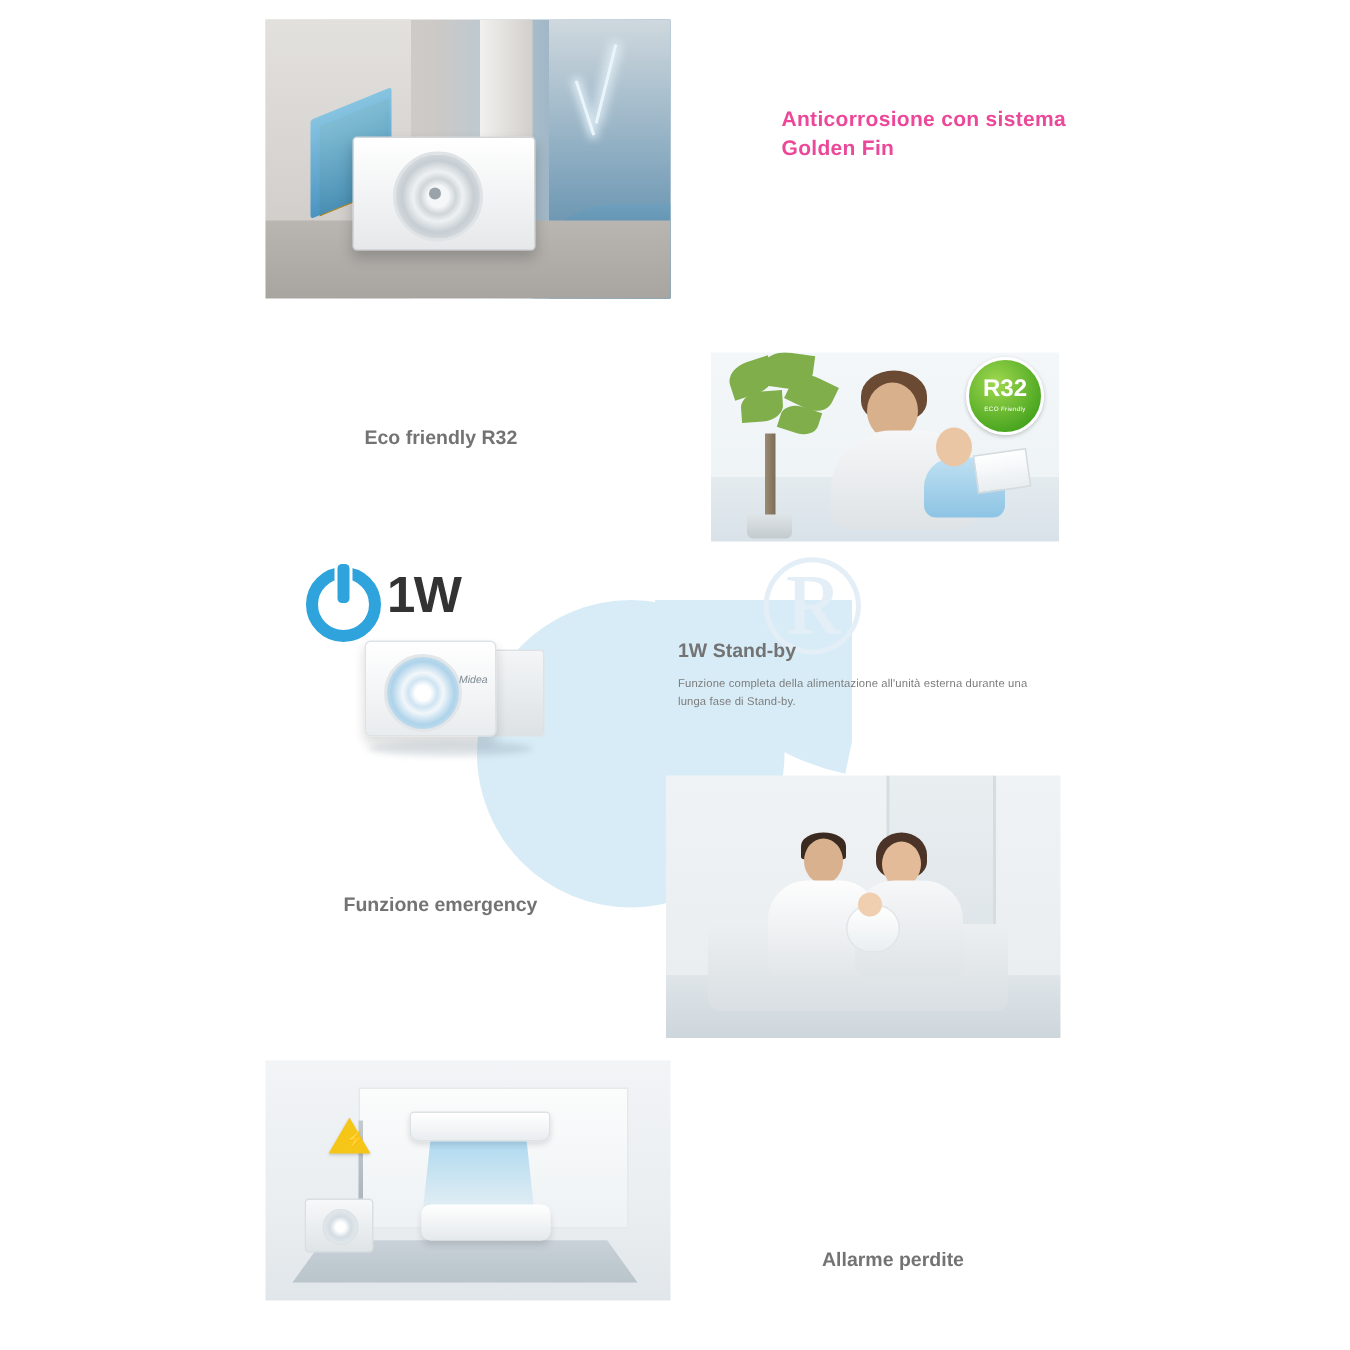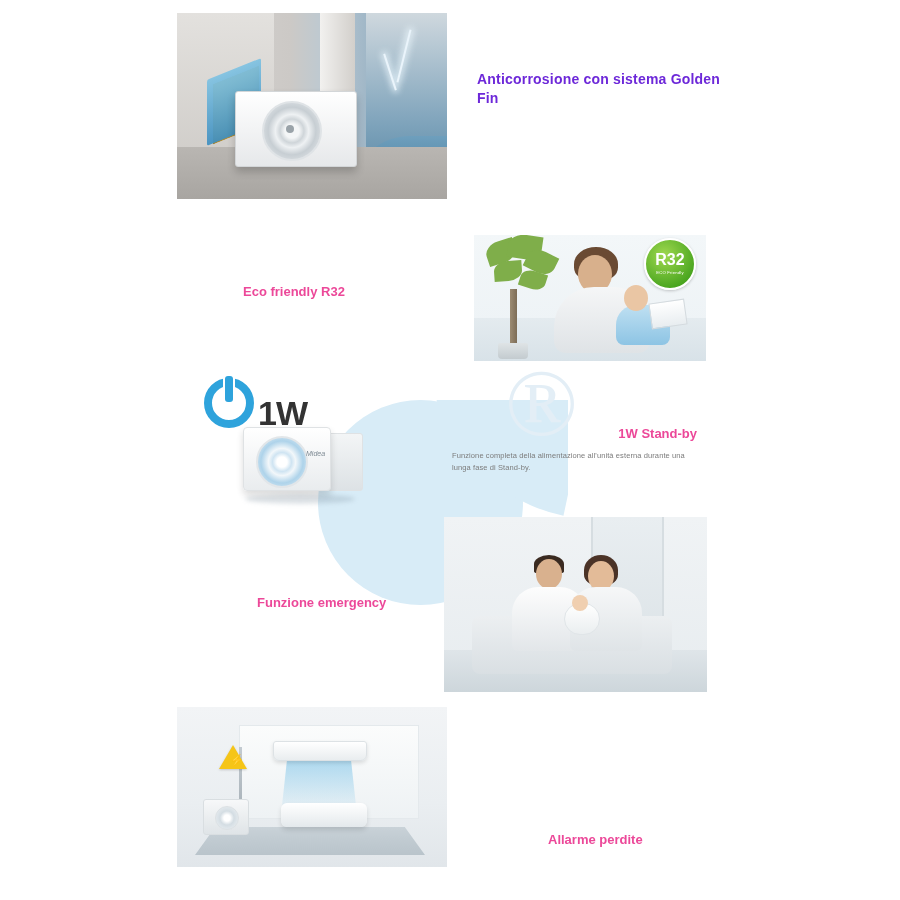--- a/index.html
+++ b/index.html
@@ -17,38 +17,38 @@
   }
 
   .section {
     position: absolute;
   }
 
   
   .heading {
     font-size: 13.5px;
     font-weight: bold;
-    color: #6d28d9;
+    color: #ec4899;
     line-height: 1.35;
     letter-spacing: .2px;
+    margin-left: 44px;
   }
   .heading-lg {
     font-size: 14px;
   }
   .body-text {
     font-size: 7.5px;
     color: #7c7c7c;
     line-height: 1.55;
     letter-spacing: .1px;
   }
   .feature-title {
     font-size: 13px;
     font-weight: bold;
-    color: #ec4899;
-    text-align: right;
+    color: #737373;
   }
 
   
   .watermark {
     position: absolute;
     left: 505px;
     top: 355px;
     font-size: 96px;
     color: #e3eef6;
     font-family: "Liberation Serif", serif;
@@ -225,21 +225,21 @@
     position: absolute; inset: 0;
     border: 8px solid #2ea3dc;
     border-radius: 50%;
     clip-path: polygon(0 0, 38% 0, 38% 32%, 62% 32%, 62% 0, 100% 0, 100% 100%, 0 100%);
   }
   .power-logo .bar {
     position: absolute; left: 21px; top: -2px; width: 8px; height: 26px;
     background: #2ea3dc; border-radius: 3px;
   }
   .onew-text {
-    position: absolute; left: 258px; top: 394px;
+    position: absolute; left: 258px; top: 378px;
     font-size: 34px; font-weight: bold; color: #333333; letter-spacing: -1px;
   }
 
   .img3 {
     position: absolute; left: 237px; top: 415px; width: 130px; height: 95px;
   }
   .img3 .shadow {
     position: absolute; left: 8px; bottom: 6px; width: 110px; height: 10px;
     background: rgba(120,140,155,.25); border-radius: 50%; filter: blur(2px);
   }
@@ -472,21 +472,21 @@
   <div class="man-hair"></div>
   <div class="man-head"></div>
   <div class="man-body"></div>
   <div class="woman-hair"></div>
   <div class="woman-head"></div>
   <div class="woman-body"></div>
   <div class="baby"></div>
   <div class="baby-head"></div>
 </div>
 
-<div class="section" style="left:229px; top:595px;margin-left:28px;">
+<div class="section" style="left:229px; top:595px;">
   <div class="feature-title">Funzione emergency</div>
 </div>
 
 <div class="section img5">
   <div class="backwall"></div>
   <div class="room-floor"></div>
   <div class="airflow"></div>
   <div class="indoor"></div>
   <div class="bed"></div>
   <div class="pole"></div>

